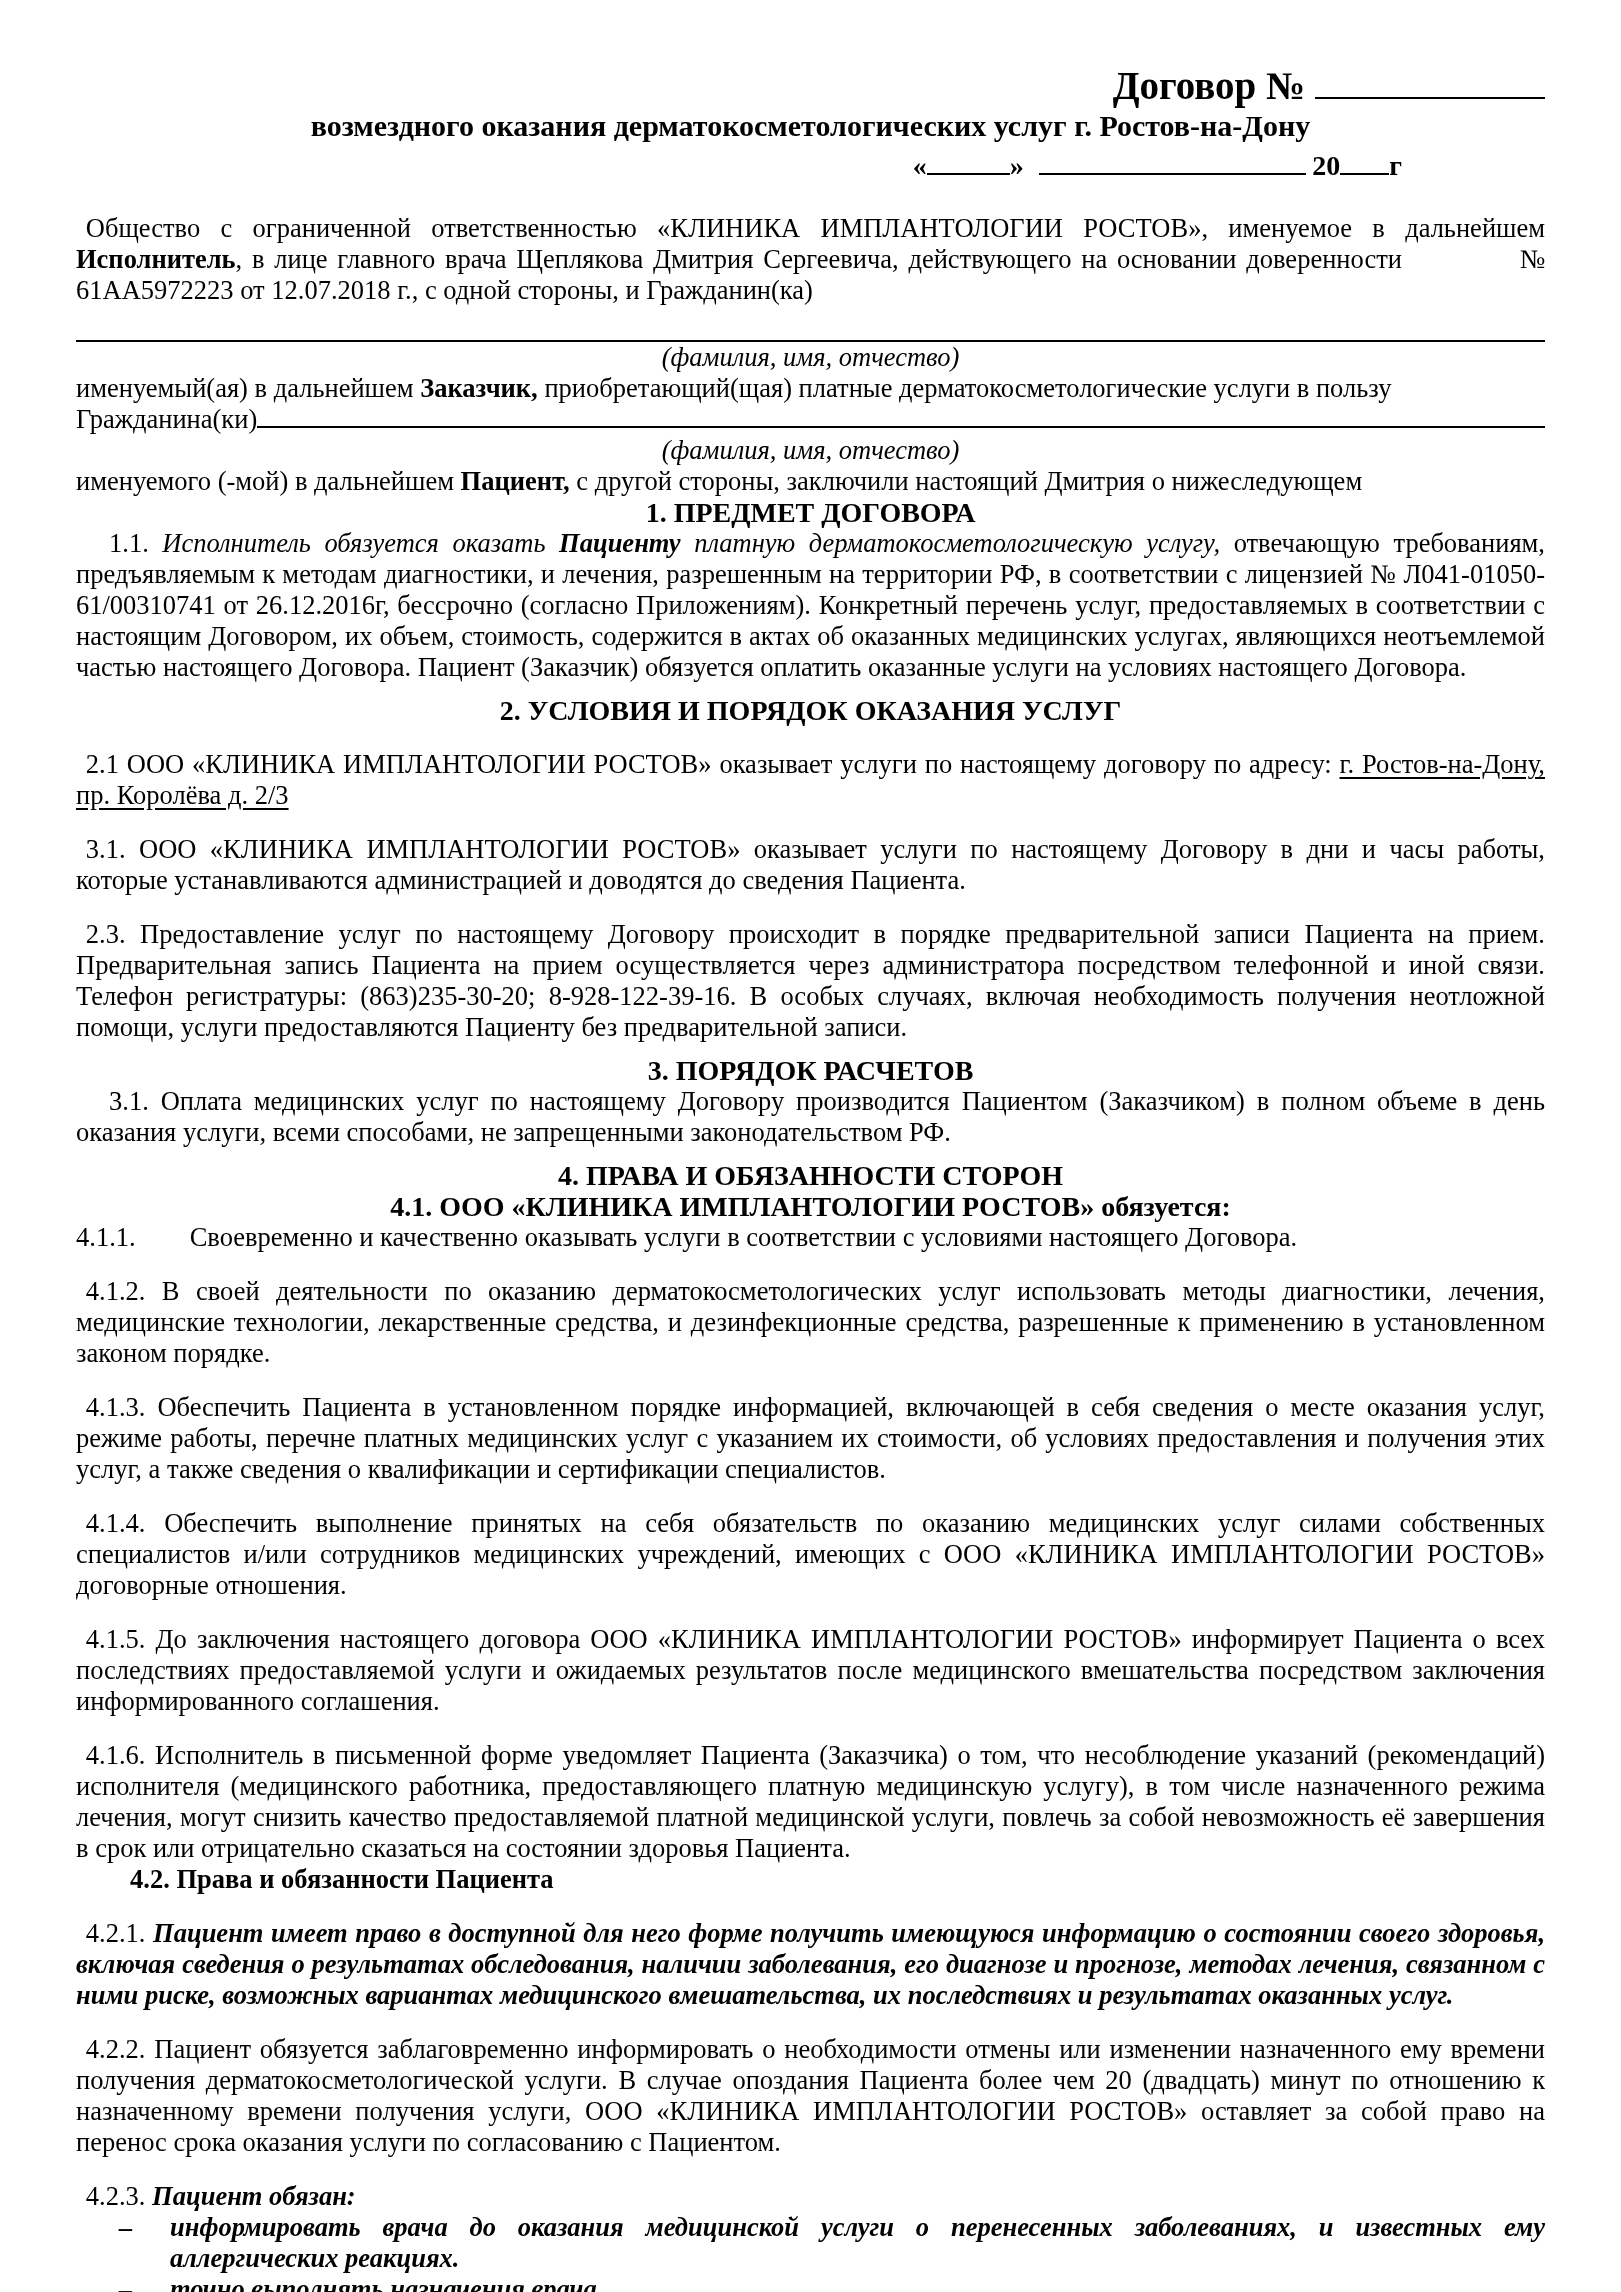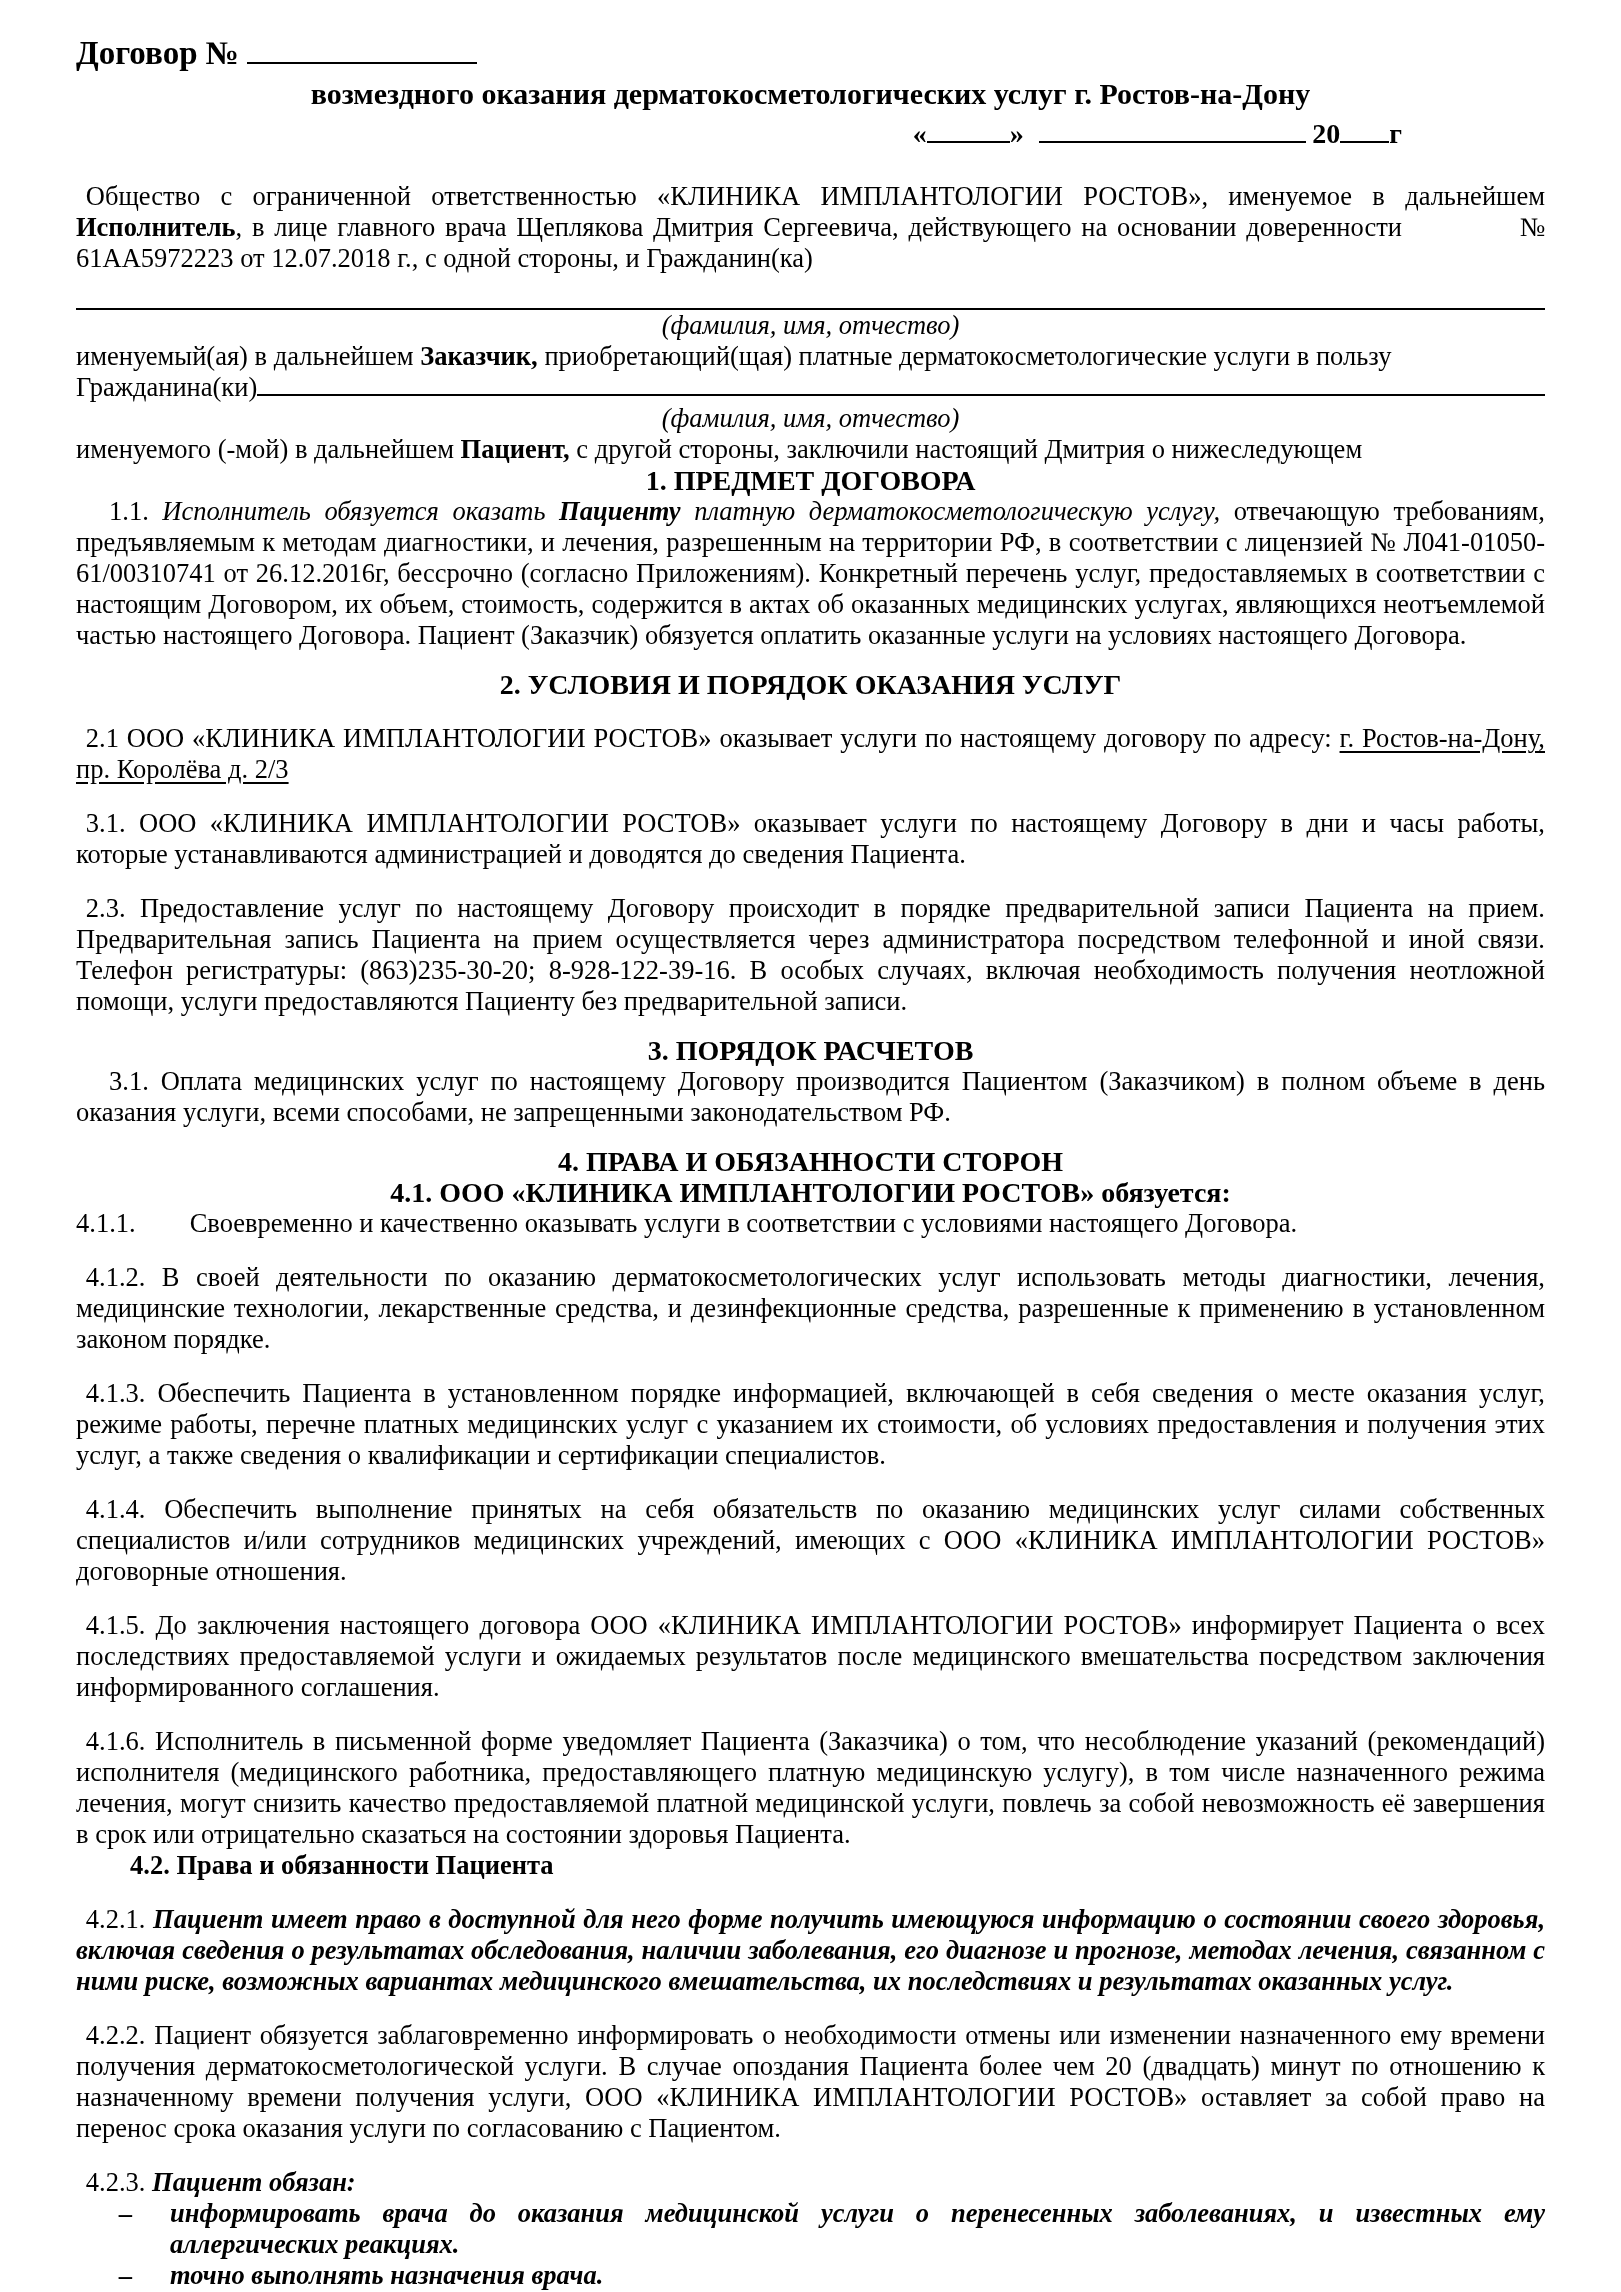--- a/index.html
+++ b/index.html
@@ -8,27 +8,27 @@
     font-family:"Liberation Serif","DejaVu Serif",serif;
     font-size:26.5px; line-height:31px; color:#000;
   }
   .page { width:1621px; height:2293px; padding:33px 76px 0 76px; background:#fff; }
 
   .b { text-align:justify; }
   .bold { font-weight:bold; }
   .ital { font-style:italic; }
   .und  { text-decoration:underline; text-underline-offset:3.9px; }
 
-  .title1 { text-align:left; font-weight:bold; font-size:33px; line-height:41px; text-indent:0; }
+  .title1 { text-align:right; font-weight:bold; font-size:39px; line-height:41px; text-indent:0;margin-top:32px; }
   .title2 { text-align:center; font-weight:bold; font-size:30px; line-height:39px; text-indent:0; }
   .date   { text-align:right; padding-right:143px; font-weight:bold; font-size:28px;
             line-height:37px; margin:2px 0 29px 0; }
 
   .heading { text-align:center; font-weight:bold; font-size:28px; text-indent:0; }
-  .gap-top { margin-top:18px; }
+  .gap-top { margin-top:12px; }
 
   .fio { text-align:center; font-style:italic; }
 
   .ind1 { text-indent:9.8px;margin-top:23px; }
   .ind2 { text-indent:33px; }
   .ind3 { text-indent:54px; }
 
   .blank { display:inline-block; border-bottom:2px solid #000; height:23.5px; vertical-align:baseline; }
   .blank.thick { border-bottom-width:2.9px; }
   .gap { display:inline-block; height:1px; }

